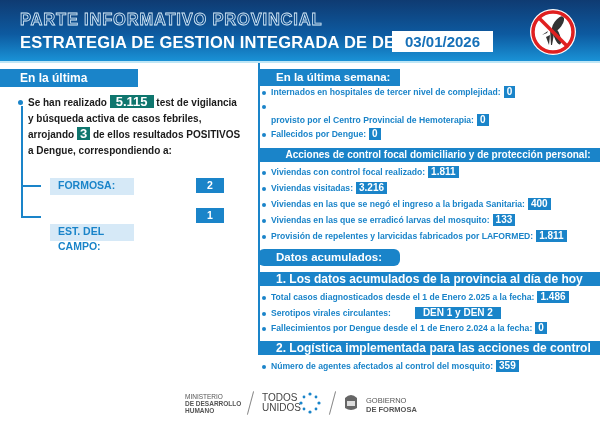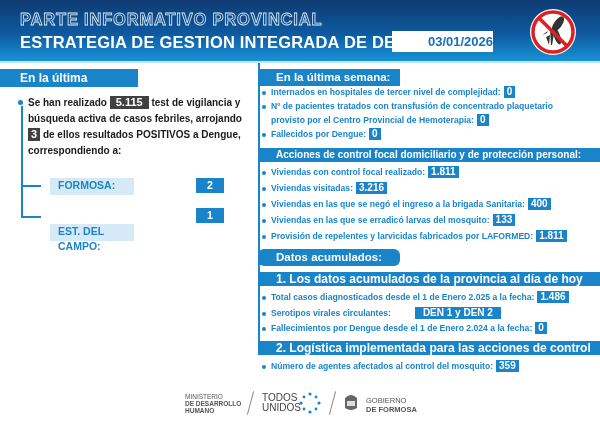--- a/index.html
+++ b/index.html
@@ -14,41 +14,41 @@
   .title-outline {
     position: absolute; left: 20px; top: 10px; font-size: 16.5px; font-weight: bold;
     letter-spacing: 0.8px; color: transparent; -webkit-text-stroke: 0.8px #d5e9f7;
   }
   .title-main {
     position: absolute; left: 20px; top: 33px; font-size: 16.5px; font-weight: bold;
     color: #ffffff; letter-spacing: 0.2px;
   }
   .date-box {
     position: absolute; left: 392px; top: 31px; width: 101px; height: 21px;
-    background: #ffffff; color: #1670b8; font-weight: bold; font-size: 13px;
-    text-align: right; line-height: 21px;
+    background: #ffffff; color: #1670b8; font-weight: bold; font-size: 15px;
+    text-align: center; line-height: 21px;
   }
   .logo-mosq { position: absolute; left: 528px; top: 7px; width: 50px; height: 50px; }
   .col-right-border {
     position: absolute; left: 258px; top: 63px; width: 2px; height: 292px; background: #1a84c9;
   }
 
   .tab-head {
     background: #1a84c9; color: #ffffff; font-weight: bold; font-size: 12px;
     padding-left: 20px; height: 18px; line-height: 18px;
   }
 
   .para {
     position: absolute; left: 28px; top: 95px; width: 215px; font-size: 10px;
     font-weight: bold; color: #1b1b1b; line-height: 16px;
   }
   .bullet-dot { position: absolute; left: 18px; top: 100px; width: 5px; height: 5px; border-radius: 50%; background: #1a84c9; }
   .inline-val {
-    display: inline-block; background: #404040; color: #fff; font-weight: bold;
-    padding: 0 6px; line-height: 13px; font-size: 11px;
+    display: inline-block; background: #0f766e; color: #fff; font-weight: bold;
+    padding: 0 6px; line-height: 13px; font-size: 13px;
   }
   .tree-v { position: absolute; left: 21px; top: 106px; width: 2px; height: 112px; background: #1a84c9; }
   .tree-h1 { position: absolute; left: 21px; top: 185px; width: 20px; height: 2px; background: #1a84c9; }
   .tree-h2 { position: absolute; left: 21px; top: 216px; width: 20px; height: 2px; background: #1a84c9; }
   .prov-label {
     position: absolute; left: 50px; height: 17px; width: 84px; background: #d6e9f7;
     color: #1a84c9; font-weight: bold; font-size: 10.5px; line-height: 15px; padding-left: 8px;
   }
   .prov-val {
     position: absolute; left: 196px; height: 15px; width: 28px; background: #1a84c9;
@@ -112,25 +112,25 @@
 <div class="tree-h2"></div>
 <div class="prov-label" style="top:178px;">FORMOSA:</div>
 <div class="prov-val" style="top:178px;">2</div>
 <div class="prov-label" style="top:224px;">EST. DEL CAMPO:</div>
 <div class="prov-val" style="top:208px;">1</div>
 
 <div class="col-right-border"></div>
 <div class="r-tab" style="top:69px;">En la última semana:</div>
 
 <div class="r-item" style="top:86px;"><span class="dot"></span><span>Internados en hospitales de tercer nivel de complejidad:</span><span class="r-val">0</span></div>
-<div class="r-item" style="top:100px;"><span class="dot"></span><span>Nº de pacientes tratados con transfusión de concentrado plaquetario</span></div>
+<div class="r-item" style="top:100px;"><span class="dot"></span></div>
 <div class="r-item" style="top:114px;left:271px;"><span>provisto por el Centro Provincial de Hemoterapia:</span><span class="r-val">0</span></div>
 <div class="r-item" style="top:128px;"><span class="dot"></span><span>Fallecidos por Dengue:</span><span class="r-val">0</span></div>
 
-<div class="r-band" style="top:148px;font-size:10px;">Acciones de control focal domiciliario y de protección personal:</div>
+<div class="r-band" style="top:148px;font-size:10px;text-align:center;">Acciones de control focal domiciliario y de protección personal:</div>
 <div class="r-item" style="top:166px;"><span class="dot"></span><span>Viviendas con control focal realizado:</span><span class="r-val">1.811</span></div>
 <div class="r-item" style="top:182px;"><span class="dot"></span><span>Viviendas visitadas:</span><span class="r-val">3.216</span></div>
 <div class="r-item" style="top:198px;"><span class="dot"></span><span>Viviendas en las que se negó el ingreso a la brigada Sanitaria:</span><span class="r-val">400</span></div>
 <div class="r-item" style="top:214px;"><span class="dot"></span><span>Viviendas en las que se erradicó larvas del mosquito:</span><span class="r-val">133</span></div>
 <div class="r-item" style="top:230px;"><span class="dot"></span><span>Provisión de repelentes y larvicidas fabricados por LAFORMED:</span><span class="r-val">1.811</span></div>
 
 <div class="r-tab" style="top:249px;border-radius:6px;">Datos acumulados:</div>
 <div class="r-band" style="top:272px;">1. Los datos acumulados de la provincia al día de hoy son los siguientes:</div>
 <div class="r-item" style="top:291px;"><span class="dot"></span><span>Total casos diagnosticados desde el 1 de Enero 2.025 a la fecha:</span><span class="r-val">1.486</span></div>
 <div class="r-item" style="top:307px;"><span class="dot"></span><span>Serotipos virales circulantes:</span><span class="r-val" style="padding:0 8px;margin-left:24px;">DEN 1 y DEN 2</span></div>

